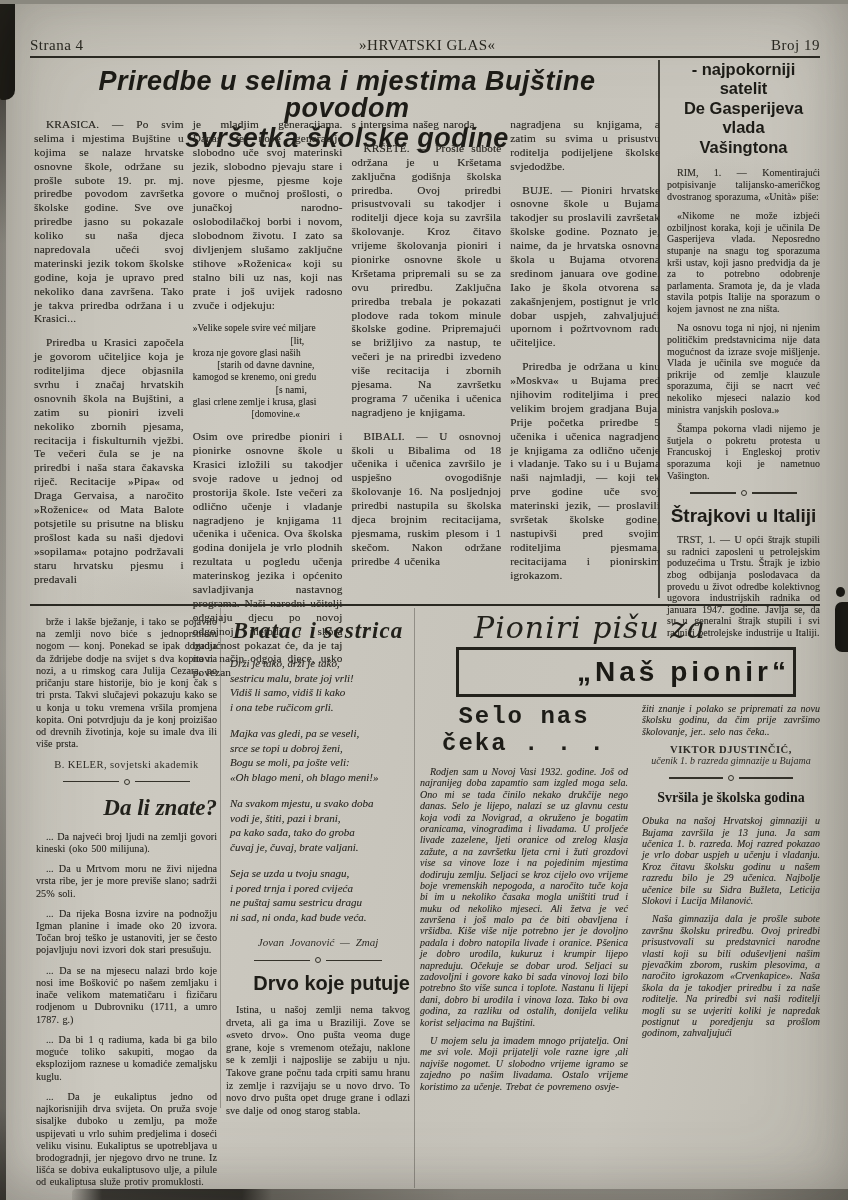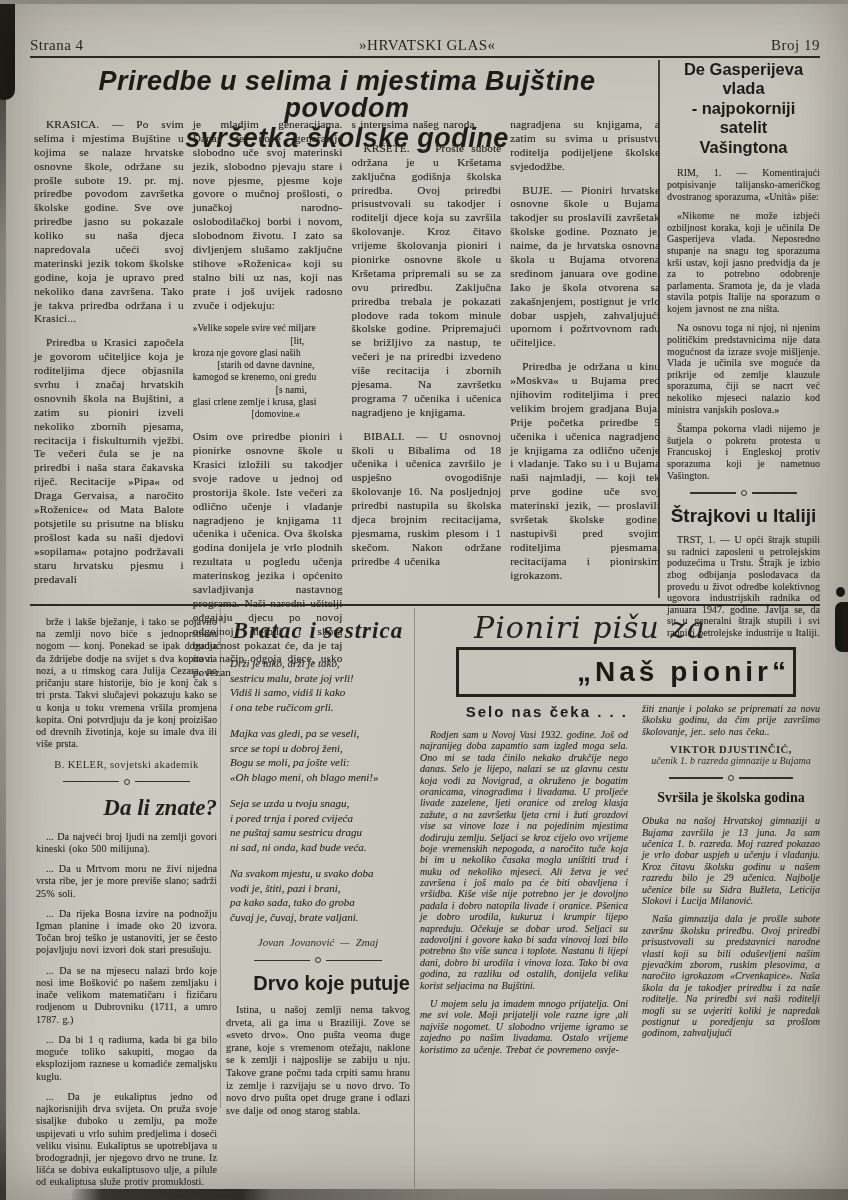--- a/index.html
+++ b/index.html
@@ -78,22 +78,22 @@
   .pionir{position:absolute;left:420px;top:604px;width:400px;}
   .kicker{display:inline-block;margin-left:48px;margin-top:2px;padding:0 70px 2px 6px;
     border-bottom:3px solid #23221c;font-family:"DejaVu Serif",serif;font-style:italic;
     font-size:30px;color:#22211b;letter-spacing:1px;text-align:right;}
   .pionir-box{margin-left:36px;margin-top:-3px;width:340px;height:50px;border:3px solid #23221c;
     display:flex;align-items:center;justify-content:flex-end;padding-right:3px;
     font-family:"Liberation Sans",sans-serif;font-weight:bold;font-size:28px;letter-spacing:4px;color:#1b1a15;}
   .pionir-row{display:flex;gap:14px;margin-top:6px;}
   .pio-left{width:208px;}
   .pio-right{width:178px;}
-  .selo-title{font-family:Liberation Sans, sans-serif;font-weight:bold;font-size:15px;
-    letter-spacing:2px;text-align:right;margin:0 0 9px;color:#1d1c17;}
+  .selo-title{font-family:Liberation Mono, monospace;font-weight:bold;font-size:24px;
+    letter-spacing:2px;text-align:center;margin:0 0 9px;color:#1d1c17;}
   .pio-body{font-style:italic;font-size:10px;line-height:1.14;text-align:justify;word-spacing:1px;
     text-shadow:0 0 .5px rgba(40,38,30,.4);}
   .pio-body p{margin:0 0 7px;text-indent:10px;}
   .pio-right .pio-body p:first-child{text-indent:0;}
   .viktor-name{font-size:10.6px;font-weight:bold;text-align:center;letter-spacing:.5px;margin-top:2px;}
   .viktor-role{font-style:italic;font-size:10px;text-align:center;margin-bottom:2px;}
   .svrsila-title{font-family:Liberation Serif, serif;font-weight:bold;font-size:14px;
     line-height:1.15;text-align:center;margin:4px 8px 9px;color:#1d1c17;}
 </style>
 </head>
@@ -143,22 +143,22 @@
         <p>nagradjena su knjigama, a zatim su svima u prisustvu roditelja podijeljene školske svjedodžbe.</p>
         <p>BUJE. — Pioniri hrvatske osnovne škole u Bujama takodjer su proslavili završetak školske godine. Poznato je, naime, da je hrvatska osnovna škola u Bujama otvorena sredinom januara ove godine. Iako je škola otvorena sa zakašnjenjem, postignut je vrlo dobar uspjeh, zahvaljujući upornom i požrtvovnom radu učiteljice.</p>
         <p>Priredba je održana u kinu »Moskva« u Bujama pred njihovim roditeljima i pred velikim brojem gradjana Buja. Prije početka priredbe 5 učenika i učenica nagradjeno je knjigama za odlično učenje i vladanje. Tako su i u Bujama naši najmladji, — koji tek prve godine uče svoj materinski jezik, — proslavili svršetak školske godine, nastupivši pred svojim roditeljima pjesmama, recitacijama i pionirskim igrokazom.</p>
       </div>
   </div>
 
   <div class="vrule" style="left:658px;top:56px;height:538px;"></div>
 
   <aside class="sidebar">
     <h2>
+      <div>- najpokorniji satelit</div>
       <div>De Gasperijeva vlada</div>
-      <div>- najpokorniji satelit</div>
       <div>Vašingtona</div>
     </h2>
     <div class="body">
         <p>RIM, 1. — Komentirajući potpisivanje talijansko-američkog dvostranog sporazuma, «Unità» piše:</p>
         <p>«Nikome ne može izbjeći ozbiljnost koraka, koji je učinila De Gasperijeva vlada. Neposredno stupanje na snagu tog sporazuma krši ustav, koji jasno predvidja da je za to potrebno odobrenje parlamenta. Sramota je, da je vlada stavila potpis Italije na sporazum o kojem javnost ne zna ništa.</p>
         <p>Na osnovu toga ni njoj, ni njenim političkim predstavnicima nije data mogućnost da izraze svoje mišljenje. Vlada je učinila sve moguće da prikrije od zemlje klauzule sporazuma, čiji se nacrt već nekoliko mjeseci nalazio kod ministra vanjskih poslova.»</p>
         <p>Štampa pokorna vladi nijemo je šutjela o pokretu protesta u Francuskoj i Engleskoj protiv sporazuma koji je nametnuo Vašington.</p>
       </div>
     <div class="orn">
         <i></i>
@@ -200,28 +200,28 @@
   <section class="botmid">
     <div class="bratac-title">Bratac i sestrica</div>
     <div class="stanza">Drži je tako, drži je tako,
 sestricu malu, brate joj vrli!
 Vidiš li samo, vidiš li kako
 i ona tebe ručicom grli.</div>
     <div class="stanza">Majka vas gledi, pa se veseli,
 srce se topi u dobroj ženi,
 Bogu se moli, pa jošte veli:
 «Oh blago meni, oh blago meni!»</div>
+    <div class="stanza">Na svakom mjestu, u svako doba
+vodi je, štiti, pazi i brani,
+pa kako sada, tako do groba
+čuvaj je, čuvaj, brate valjani.</div>
     <div class="stanza">Seja se uzda u tvoju snagu,
 i pored trnja i pored cvijeća
 ne puštaj samu sestricu dragu
 ni sad, ni onda, kad bude veća.</div>
-    <div class="stanza">Na svakom mjestu, u svako doba
-vodi je, štiti, pazi i brani,
-pa kako sada, tako do groba
-čuvaj je, čuvaj, brate valjani.</div>
     <div class="zmaj">Jovan Jovanović — Zmaj</div>
     <div class="orn">
         <i></i>
         <b></b>
         <i></i>
       </div>
     <div class="drvo-title">Drvo koje putuje</div>
     <div class="body">
         <p>Istina, u našoj zemlji nema takvog drveta, ali ga ima u Braziliji. Zove se «sveto drvo». Ono pušta veoma duge grane, koje s vremenom otežaju, naklone se k zemlji i najposlije se zabiju u nju. Takove grane počnu tada crpiti samu hranu iz zemlje i razvijaju se u novo drvo. To novo drvo pušta opet druge grane i odlazi sve dalje od onog starog stabla.</p>
       </div>

